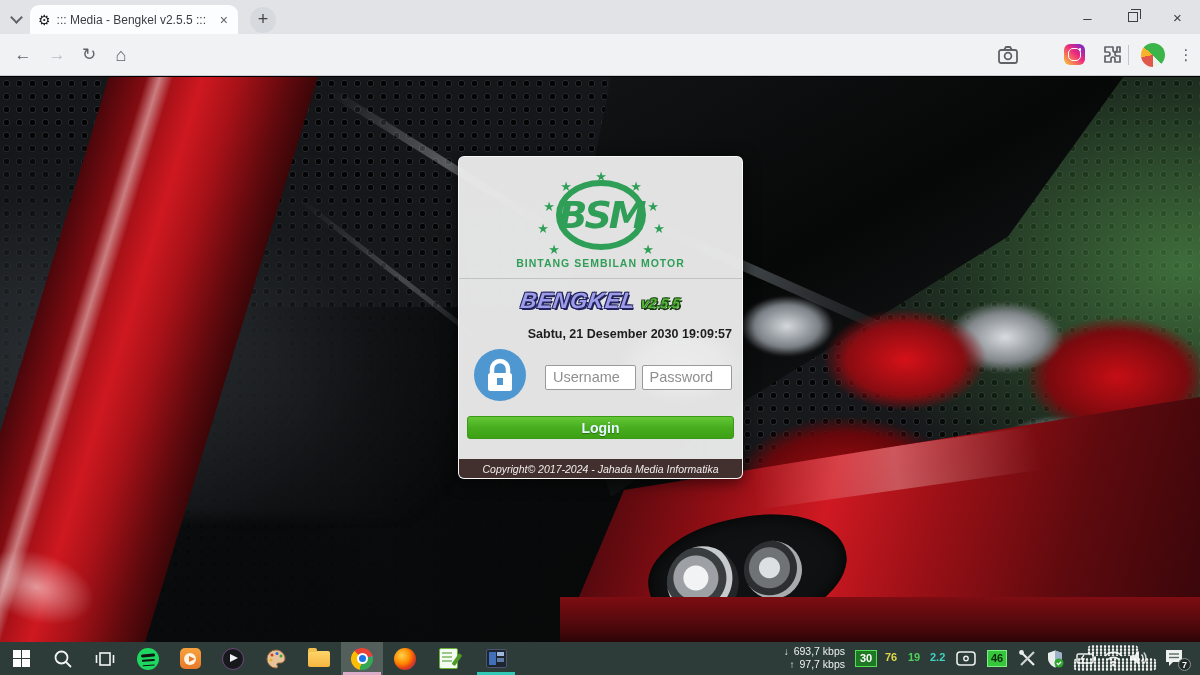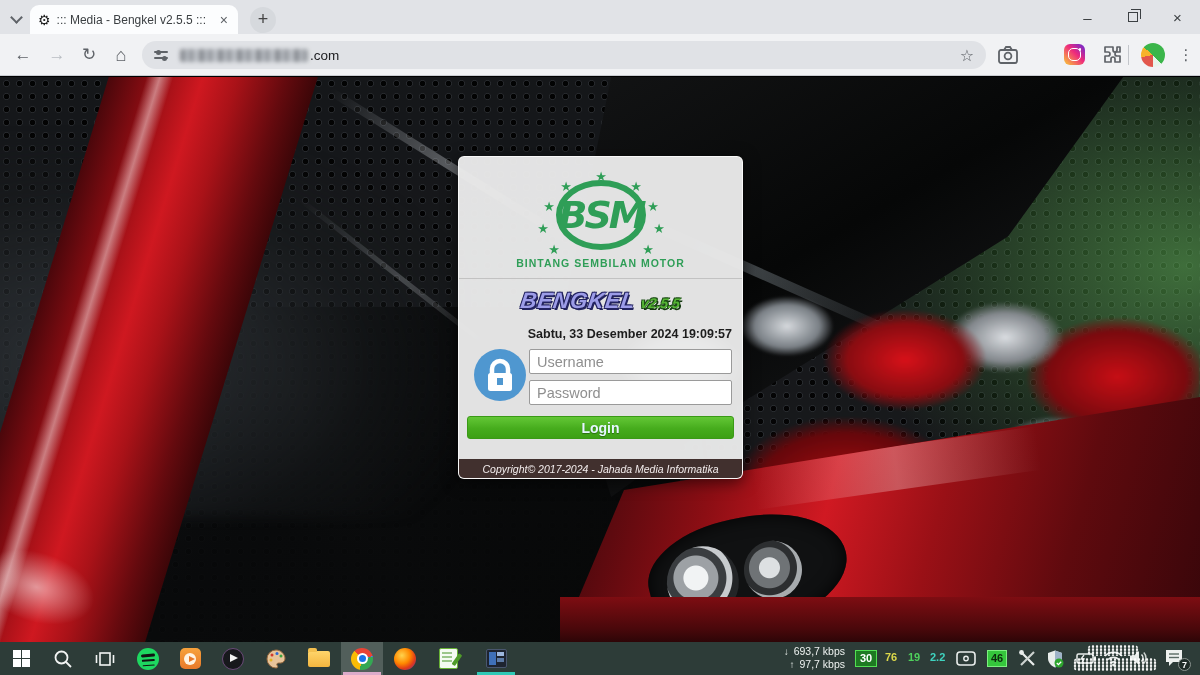--- a/index.html
+++ b/index.html
@@ -123,21 +123,21 @@
   .card-title { text-align:center; font-size:14px; font-weight:bold; color:#2c2c2c; line-height:1.25; margin-top:7px; }
   .card-divider { border:none; border-top:1px solid #c2c2c2; margin:9px 0 0 0; }
   .brand-row { text-align:center; margin-top:9px; transform:skewX(-8deg); }
   .brand-main { font-size:22px; font-weight:bold; font-style:italic; color:#9c9ce8; letter-spacing:1px;
     text-shadow:-1px -1px 0 #23235f, 1px -1px 0 #23235f, -1px 1px 0 #23235f, 2px 2px 0 #23235f; }
   .brand-ver { font-size:14px; font-weight:bold; font-style:italic; color:#56b635; margin-left:6px;
     text-shadow:-1px -1px 0 #1d4d17, 1px -1px 0 #1d4d17, -1px 1px 0 #1d4d17, 2px 2px 0 #14380f; }
   .card-date { text-align:right; padding-right:10px; font-size:12.5px; font-weight:bold; color:#1d1d1d; margin-top:13px; }
   .form-row { display:flex; padding:0 10px 0 14px; margin-top:7px; align-items:center; }
   .lock-wrap { width:56px; flex:none; }
-  .fields { flex:1; display:flex; flex-direction:column; gap:6px; margin-left:0; }
+  .fields { flex:1; display:flex; flex-direction:row; gap:6px; margin-left:16px; }
   .fields input { width:100%; height:25px; border:1px solid #9a9a9a; border-radius:2px; background:#fff;
     font-size:14.5px; color:#333; padding:0 7px; font-family:"Liberation Sans",sans-serif; outline:none; }
   .fields input::placeholder { color:#8f8f8f; }
   .login-btn { display:block; width:267px; margin:10px auto 0 auto; height:23px;
     background:linear-gradient(180deg,#63c736,#46ac1d 55%,#3da015); border:1px solid #3a9a16; border-radius:3px;
     color:#e6f7ff; font-size:14px; font-weight:bold; text-shadow:0 1px 1px rgba(0,0,0,.35);
     font-family:"Liberation Sans",sans-serif; }
   .card-footer { position:absolute; left:0; bottom:0; width:100%; height:19px; background:#41302e;
     border-radius:0 0 5px 5px; display:flex; align-items:center; justify-content:center; }
   .card-footer span { font-size:10.5px; font-style:italic; color:#f3eded; }
@@ -212,29 +212,20 @@
         </span>
       <span class="wc">×</span>
     </div>
   </div>
 
   <div class="toolbar">
     <span class="nav-ico nav-back">←</span>
     <span class="nav-ico nav-fwd">→</span>
     <span class="nav-ico nav-reload">↻</span>
     <span class="nav-ico nav-home">⌂</span>
-    <div class="addressbar">
-      <span class="tune-ico">
-          <i class="tune-dot1"></i>
-          <i class="tune-dot2"></i>
-        </span>
-      <span class="url-blur"></span>
-      <span class="url-suffix">.com</span>
-      <span class="ab-star">☆</span>
-    </div>
     <svg class="ext-ico cam-ico" viewBox="0 0 24 24" width="24" height="24">
       <rect x="3" y="7" width="18" height="13" rx="2" fill="none" stroke="#5f6368" stroke-width="1.8"></rect>
       <path d="M8 7l2-3h4l2 3" fill="none" stroke="#5f6368" stroke-width="1.8"></path>
       <circle cx="12" cy="13" r="3.4" fill="none" stroke="#5f6368" stroke-width="1.8"></circle>
     </svg>
     <span class="blue-ico"></span>
     <span class="insta-ico"></span>
     <svg class="ext-ico puzzle-ico" viewBox="0 0 24 24" width="24" height="24">
       <path d="M9 4h4v3a2 2 0 1 0 4 0V4h3v5h-3a2 2 0 1 0 0 4h3v6h-5v-3a2 2 0 1 0-4 0v3H5v-6h3a2 2 0 1 0 0-4H5V4h4z" fill="none" stroke="#5f6368" stroke-width="1.7" stroke-linejoin="round"></path>
     </svg>
@@ -275,21 +266,21 @@
           <text x="137" y="44" text-anchor="middle" font-size="13" fill="#2f9e57">★</text>
           <text x="143" y="66" text-anchor="middle" font-size="13" fill="#2f9e57">★</text>
           <text x="132" y="87" text-anchor="middle" font-size="13" fill="#2f9e57">★</text>
         </svg>
         <div class="logo-caption">BINTANG SEMBILAN MOTOR</div>
       </div>
       <hr class="card-divider">
       <div class="brand-row">
         <span class="brand-main">BENGKEL</span><span class="brand-ver">v2.5.5</span>
       </div>
-      <div class="card-date">Sabtu, 33 Desember 2024 19:09:57</div>
+      <div class="card-date">Sabtu, 21 Desember 2030 19:09:57</div>
       <div class="form-row">
         <span class="lock-wrap">
           <svg width="54" height="54" viewBox="0 0 54 54">
             <circle cx="27" cy="27" r="26" fill="#4f97d0"></circle>
             <path d="M19 26v-5a8 8 0 0 1 16 0v5" fill="none" stroke="#ffffff" stroke-width="4.5"></path>
             <rect x="15" y="25" width="24" height="18" rx="2.5" fill="#ffffff"></rect>
             <rect x="24" y="30" width="6" height="7" fill="#4f97d0"></rect>
           </svg>
         </span>
         <span class="fields">

